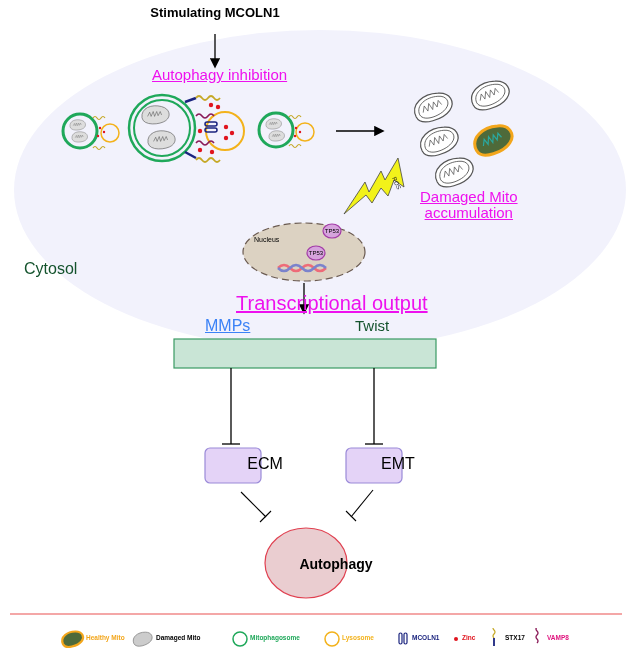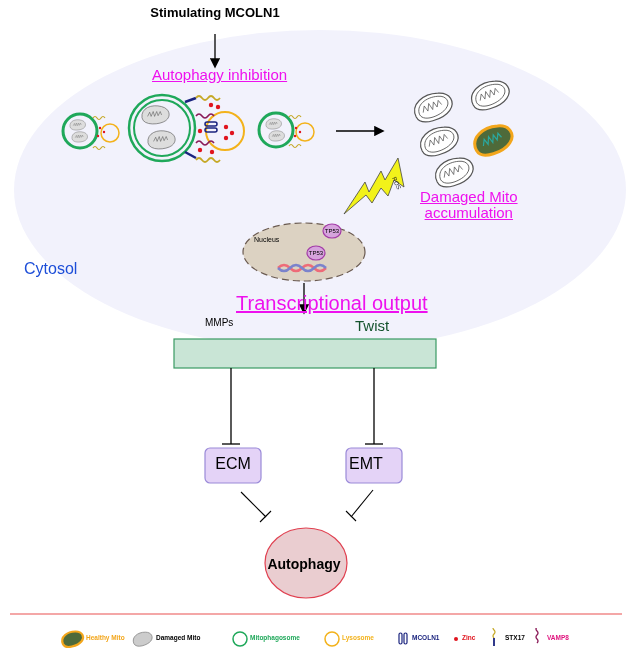--- a/index.html
+++ b/index.html
@@ -3,25 +3,25 @@
 <meta charset="utf-8">
 <style>
   html, body { margin:0; padding:0; background:#ffffff; }
   body { width:628px; height:663px; position:relative; overflow:hidden; font-family:"Liberation Sans", sans-serif; }
   #canvas { position:absolute; left:0; top:0; width:628px; height:663px; }
   .txt { position:absolute; white-space:nowrap; font-family:"Liberation Sans", sans-serif; }
   .title { left:0; width:430px; text-align:center; top:5px; font-size:13px; font-weight:bold; color:#000; }
   .magenta { color:#ee11ee;text-decoration:underline; }
   .autophagy { left:152px; top:66px; font-size:15px; }
   .damaged { left:420px; top:189px; font-size:15px; text-align:center; line-height:16px; }
-  .cytosol { left:24px; top:260px; font-size:16px; color:#1d4ed8; }
+  .cytosol { left:24px; top:260px; font-size:16px; color:#14532d; }
   .transc { left:236px; top:292px; font-size:20px; }
-  .mmps { left:205px; top:317px; font-size:10px; color:#000000; }
+  .mmps { left:205px; top:317px; font-size:16px; color:#3b82f6;text-decoration:underline; }
   .twist { left:355px; top:317px; font-size:15px; color:#14532d; }
-  .box-label { position:absolute; display:flex; align-items:center; justify-content:center; font-size:16px; color:#000; }
+  .box-label { position:absolute; display:flex; align-items:center; justify-content:center; font-size:16px; color:#000;margin-left:32px; }
   .ecm { left:205px; top:447px; width:56px; height:34px; }
   .emt { left:346px; top:447px; width:40px; height:34px; }
   .meta { left:262px; top:528px; width:84px; height:72px; font-size:14px; font-weight:bold; }
   .nucleus-lbl { left:254px; top:236px; font-size:7px; color:#000; }
   .tp53 { font-size:6px; color:#222; }
   .legend { position:absolute; top:628px; left:0; width:628px; height:22px; }
   .leg-txt { position:absolute; top:6px; font-size:6.5px; font-weight:bold; white-space:nowrap; }
 </style>
 </head>
 <body>

